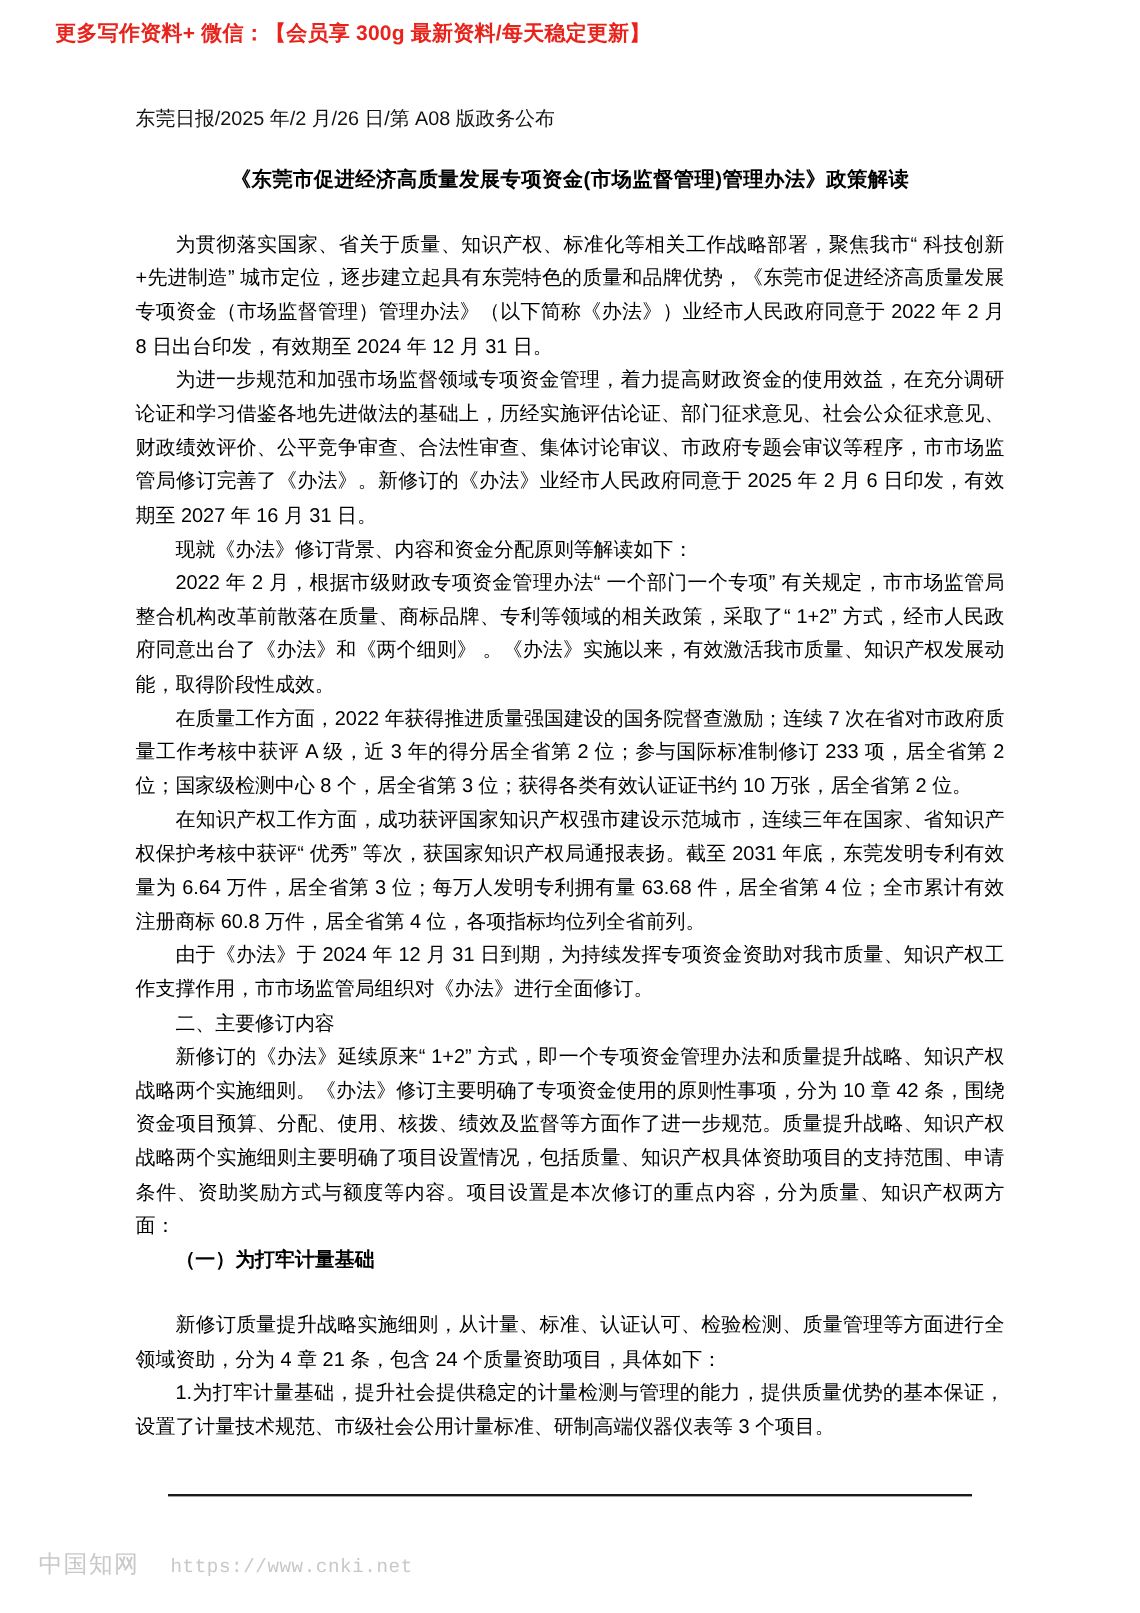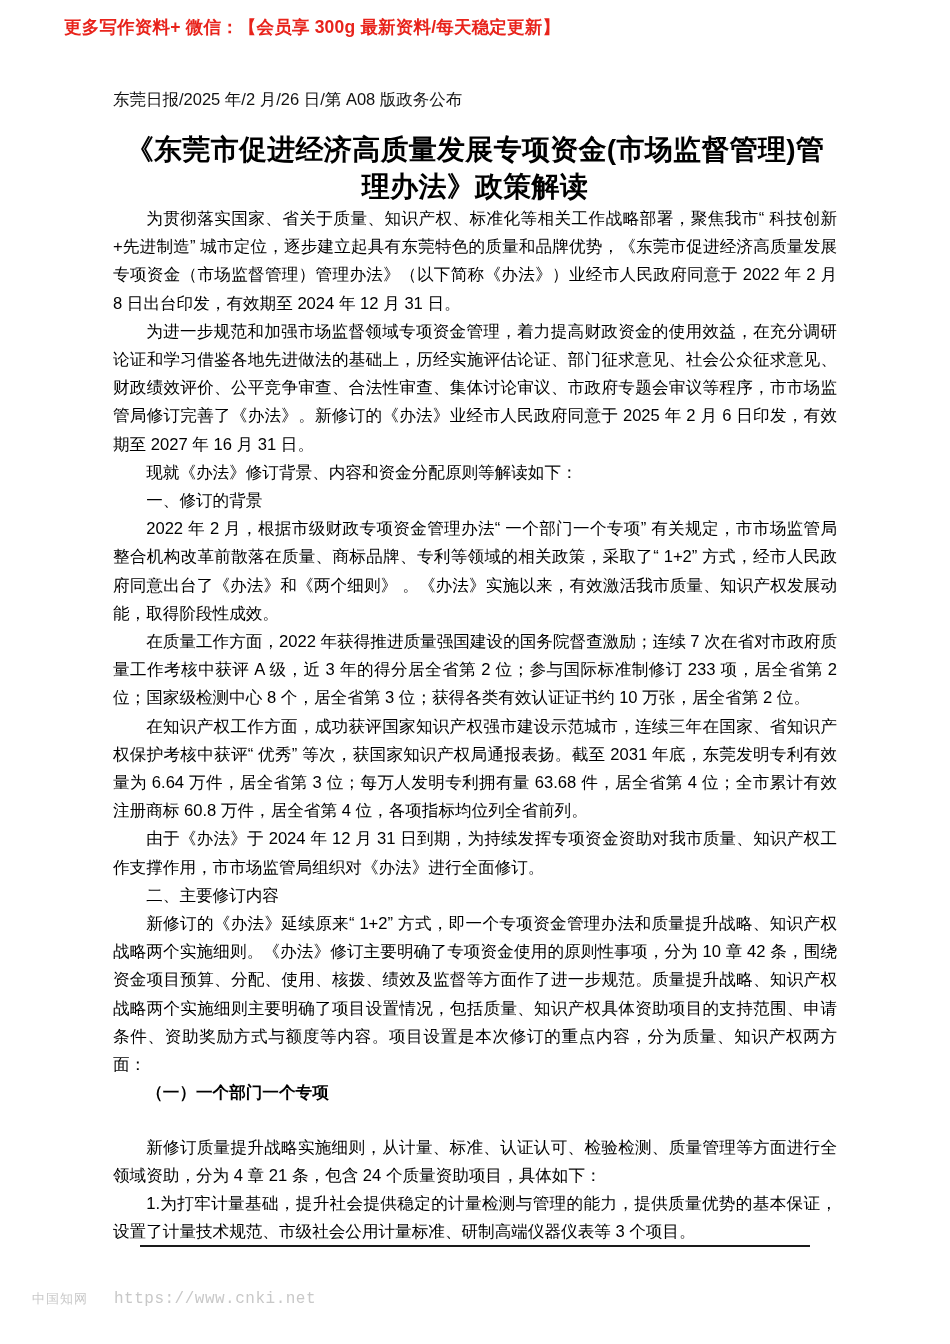--- a/index.html
+++ b/index.html
@@ -18,21 +18,21 @@
 
   
   .promo-banner {
     position: absolute;
     left: 0;
     top: 0;
     width: 950px;
     height: 54px;
     display: flex;
     align-items: center;
-    padding-left: 64px;
+    padding-left: 46px;
     box-sizing: border-box;
   }
   .promo-text {
     color: #e8231b;
     font-family: "Liberation Sans", "DejaVu Sans", sans-serif;
     font-weight: bold;
     font-size: 17.5px;
     letter-spacing: 0.2px;
     white-space: nowrap;
   }
@@ -54,36 +54,37 @@
     font-family: "Liberation Sans", "DejaVu Sans", sans-serif;
     font-size: 16.5px;
     line-height: 27px;
     color: #111;
     margin-bottom: 18px;
   }
 
   .doc-title {
     font-family: "Liberation Sans", "DejaVu Sans", sans-serif;
     font-weight: bold;
-    font-size: 28px;
+    font-size: 17px;
     line-height: 37px;
     text-align: center;
     margin: 12px 0 0 0;
     letter-spacing: 0.3px;
   }
 
   .doc-author {
     font-family: "Liberation Sans", "DejaVu Sans", sans-serif;
     font-size: 18px;
     line-height: 30px;
     text-align: center;
     margin: 20px 0 0 0;
   }
 
   .body-text {
+    margin-top: 22px;
   }
   .para {
     font-family: "Liberation Sans", "DejaVu Sans", sans-serif;
     font-size: 16.6px;
     line-height: 28.2px;
     text-align: justify;
     text-justify: inter-ideograph;
     margin: 0;
     text-indent: 2em;
     word-break: break-all;
@@ -106,21 +107,21 @@
   .watermark {
     position: absolute;
     left: 32px;
     top: 1290px;
     display: flex;
     align-items: baseline;
     color: #c8c8c8;
   }
   .watermark-name {
     font-family: "Liberation Serif", "DejaVu Serif", serif;
-    font-size: 13px;
+    font-size: 20px;
     letter-spacing: 1px;
   }
   .watermark-url {
     font-family: "Liberation Mono", "DejaVu Sans Mono", monospace;
     font-size: 16px;
     margin-left: 26px;
     letter-spacing: 0.5px;
   }
 </style>
 </head>
@@ -135,28 +136,27 @@
 
     <div class="masthead">东莞日报/2025 年/2 月/26 日/第 A08 版政务公布</div>
 
     <h1 class="doc-title">《东莞市促进经济高质量发展专项资金(市场监督管理)管理办法》政策解读</h1>
 
 
     <div class="body-text">
       <p class="para">为贯彻落实国家、省关于质量、知识产权、标准化等相关工作战略部署，聚焦我市“ 科技创新+先进制造” 城市定位，逐步建立起具有东莞特色的质量和品牌优势，《东莞市促进经济高质量发展专项资金（市场监督管理）管理办法》（以下简称《办法》）业经市人民政府同意于 2022 年 2 月 8 日出台印发，有效期至 2024 年 12 月 31 日。</p>
       <p class="para">为进一步规范和加强市场监督领域专项资金管理，着力提高财政资金的使用效益，在充分调研论证和学习借鉴各地先进做法的基础上，历经实施评估论证、部门征求意见、社会公众征求意见、财政绩效评价、公平竞争审查、合法性审查、集体讨论审议、市政府专题会审议等程序，市市场监管局修订完善了《办法》。新修订的《办法》业经市人民政府同意于 2025 年 2 月 6 日印发，有效期至 2027 年 16 月 31 日。</p>
       <p class="para">现就《办法》修订背景、内容和资金分配原则等解读如下：</p>
-      <p class="para">一、修订的背景</p>
       <p class="para">2022 年 2 月，根据市级财政专项资金管理办法“ 一个部门一个专项” 有关规定，市市场监管局整合机构改革前散落在质量、商标品牌、专利等领域的相关政策，采取了“ 1+2” 方式，经市人民政府同意出台了《办法》和《两个细则》 。《办法》实施以来，有效激活我市质量、知识产权发展动能，取得阶段性成效。</p>
       <p class="para">在质量工作方面，2022 年获得推进质量强国建设的国务院督查激励；连续 7 次在省对市政府质量工作考核中获评 A 级，近 3 年的得分居全省第 2 位；参与国际标准制修订 233 项，居全省第 2 位；国家级检测中心 8 个，居全省第 3 位；获得各类有效认证证书约 10 万张，居全省第 2 位。</p>
       <p class="para">在知识产权工作方面，成功获评国家知识产权强市建设示范城市，连续三年在国家、省知识产权保护考核中获评“ 优秀” 等次，获国家知识产权局通报表扬。截至 2031 年底，东莞发明专利有效量为 6.64 万件，居全省第 3 位；每万人发明专利拥有量 63.68 件，居全省第 4 位；全市累计有效注册商标 60.8 万件，居全省第 4 位，各项指标均位列全省前列。</p>
       <p class="para">由于《办法》于 2024 年 12 月 31 日到期，为持续发挥专项资金资助对我市质量、知识产权工作支撑作用，市市场监管局组织对《办法》进行全面修订。</p>
       <p class="para">二、主要修订内容</p>
       <p class="para">新修订的《办法》延续原来“ 1+2” 方式，即一个专项资金管理办法和质量提升战略、知识产权战略两个实施细则。《办法》修订主要明确了专项资金使用的原则性事项，分为 10 章 42 条，围绕资金项目预算、分配、使用、核拨、绩效及监督等方面作了进一步规范。质量提升战略、知识产权战略两个实施细则主要明确了项目设置情况，包括质量、知识产权具体资助项目的支持范围、申请条件、资助奖励方式与额度等内容。项目设置是本次修订的重点内容，分为质量、知识产权两方面：</p>
-      <p class="para heading spacer-after">（一）一个部门一个专项</p>
+      <p class="para heading spacer-after">（一）为打牢计量基础</p>
       <p class="para">新修订质量提升战略实施细则，从计量、标准、认证认可、检验检测、质量管理等方面进行全领域资助，分为 4 章 21 条，包含 24 个质量资助项目，具体如下：</p>
       <p class="para">1.为打牢计量基础，提升社会提供稳定的计量检测与管理的能力，提供质量优势的基本保证，设置了计量技术规范、市级社会公用计量标准、研制高端仪器仪表等 3 个项目。</p>
     </div>
 
   </div>
 </div>
 
 <div class="footer-rule"></div>
 
 <div class="watermark">

